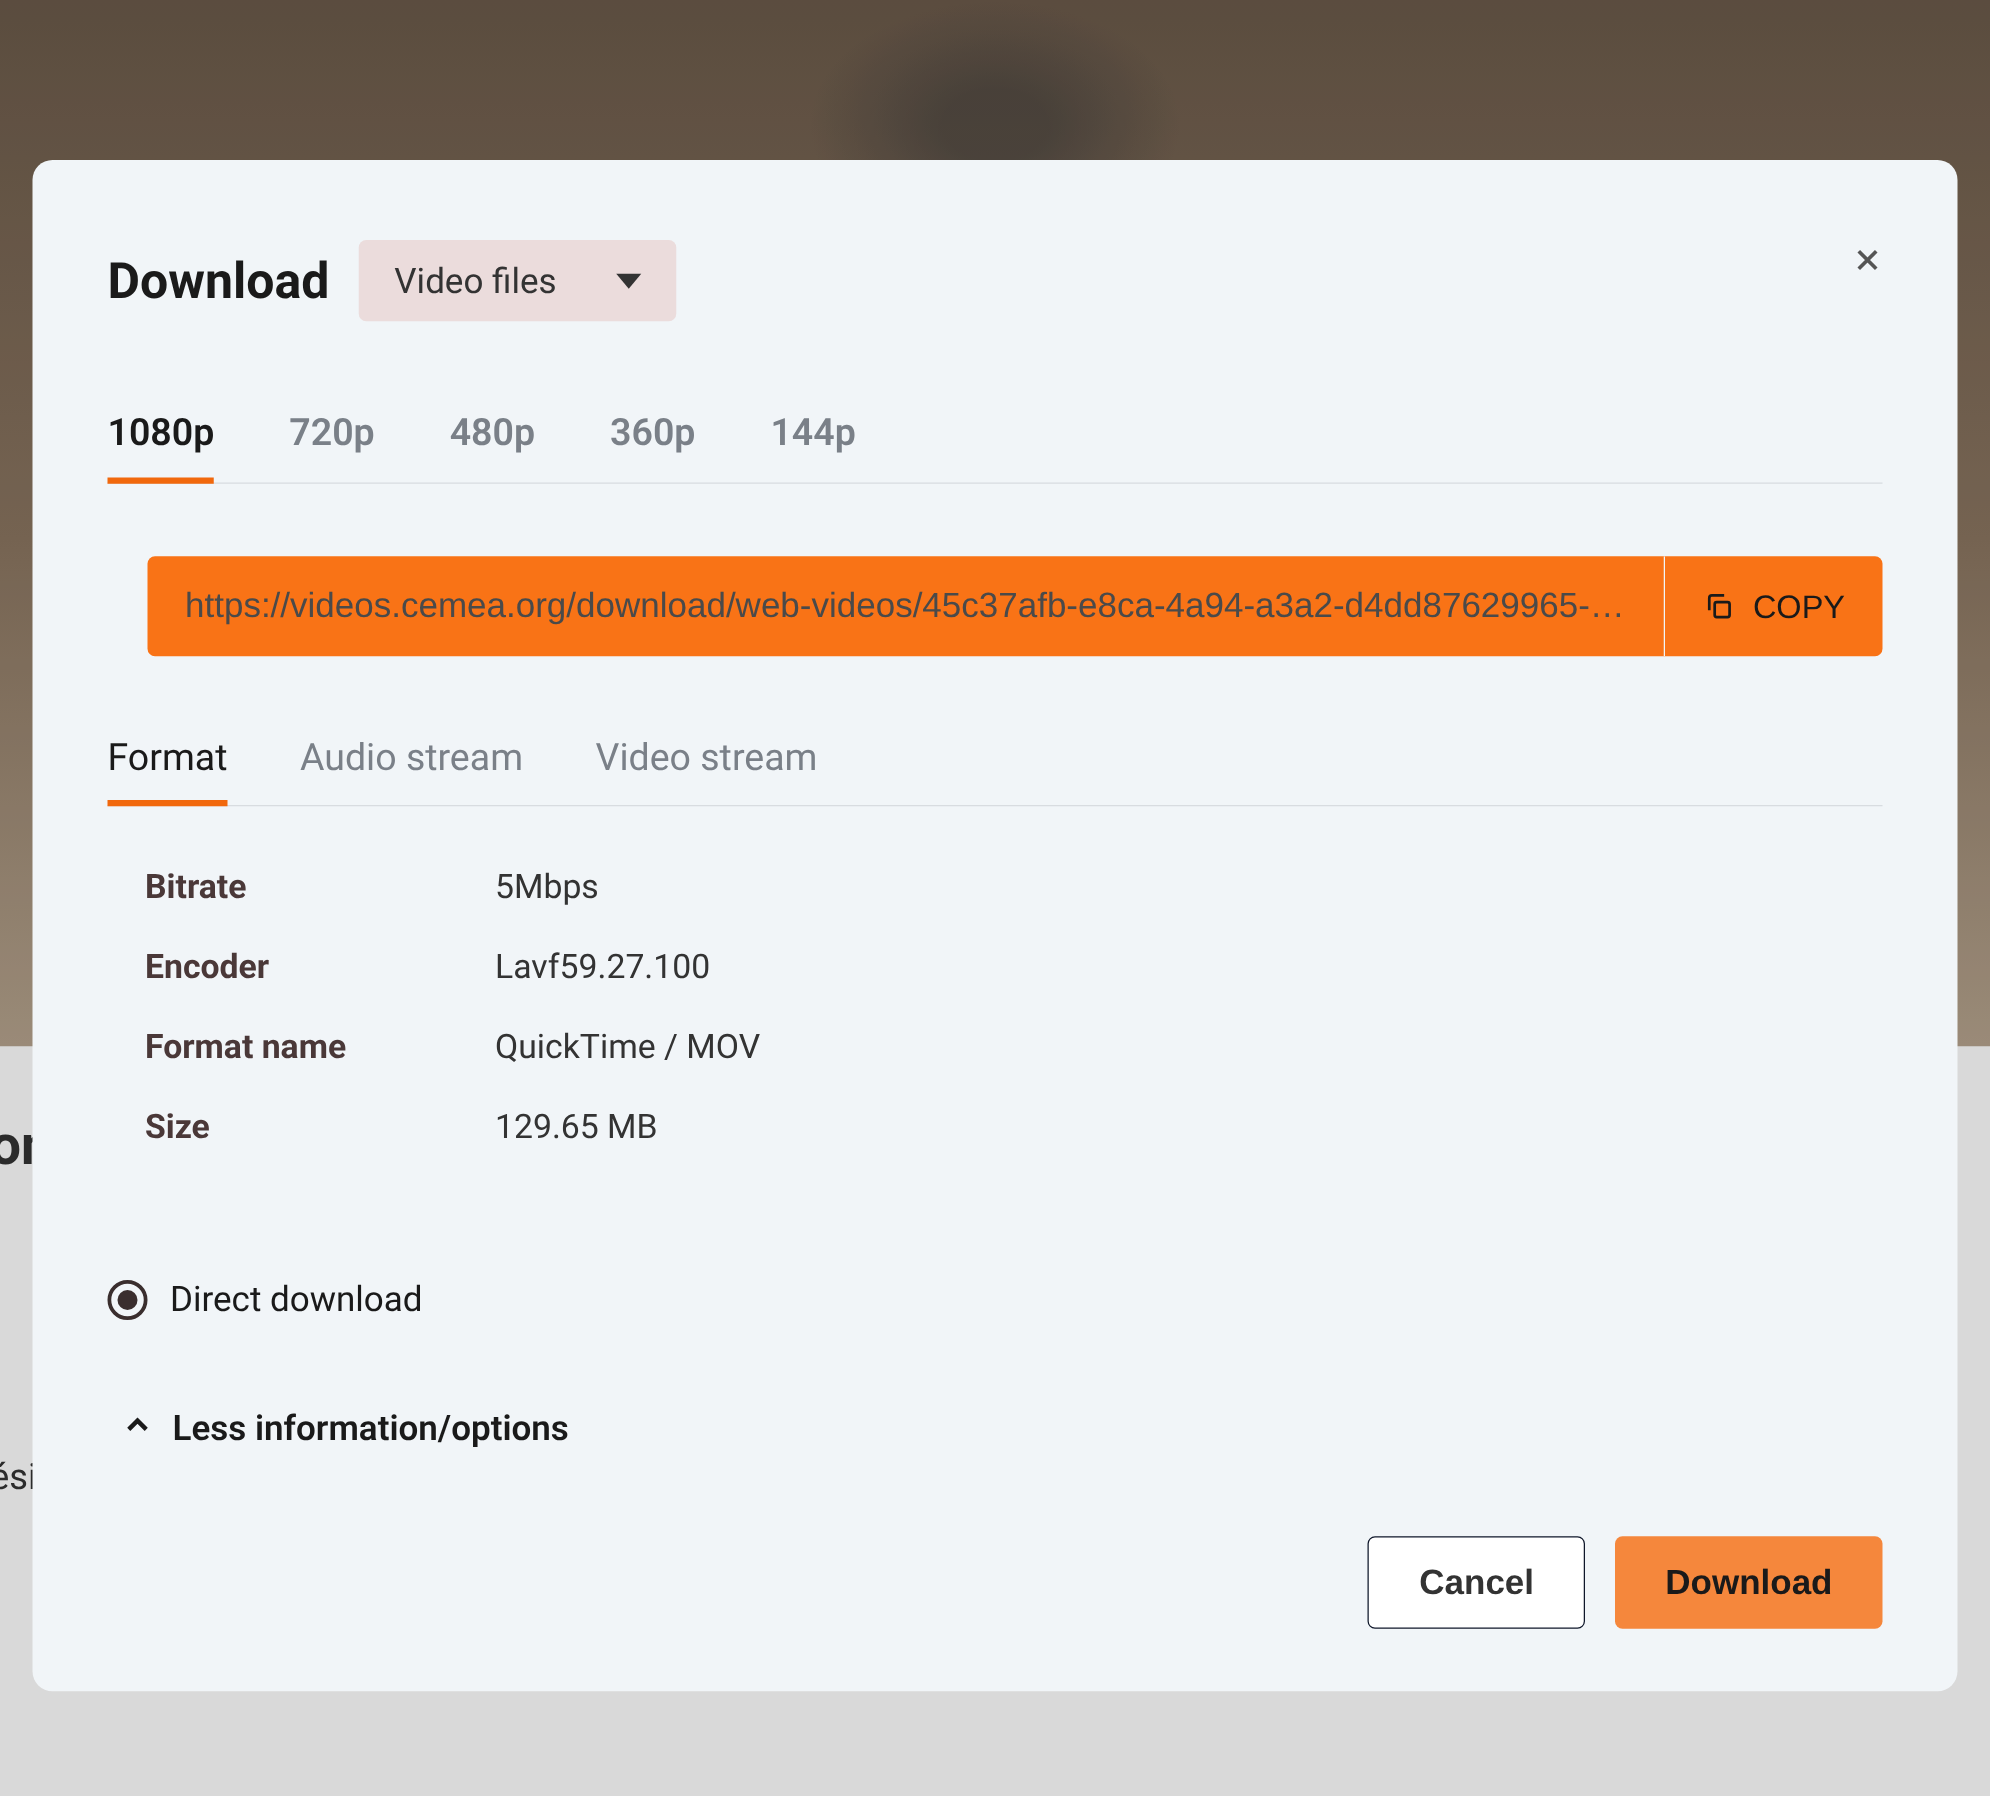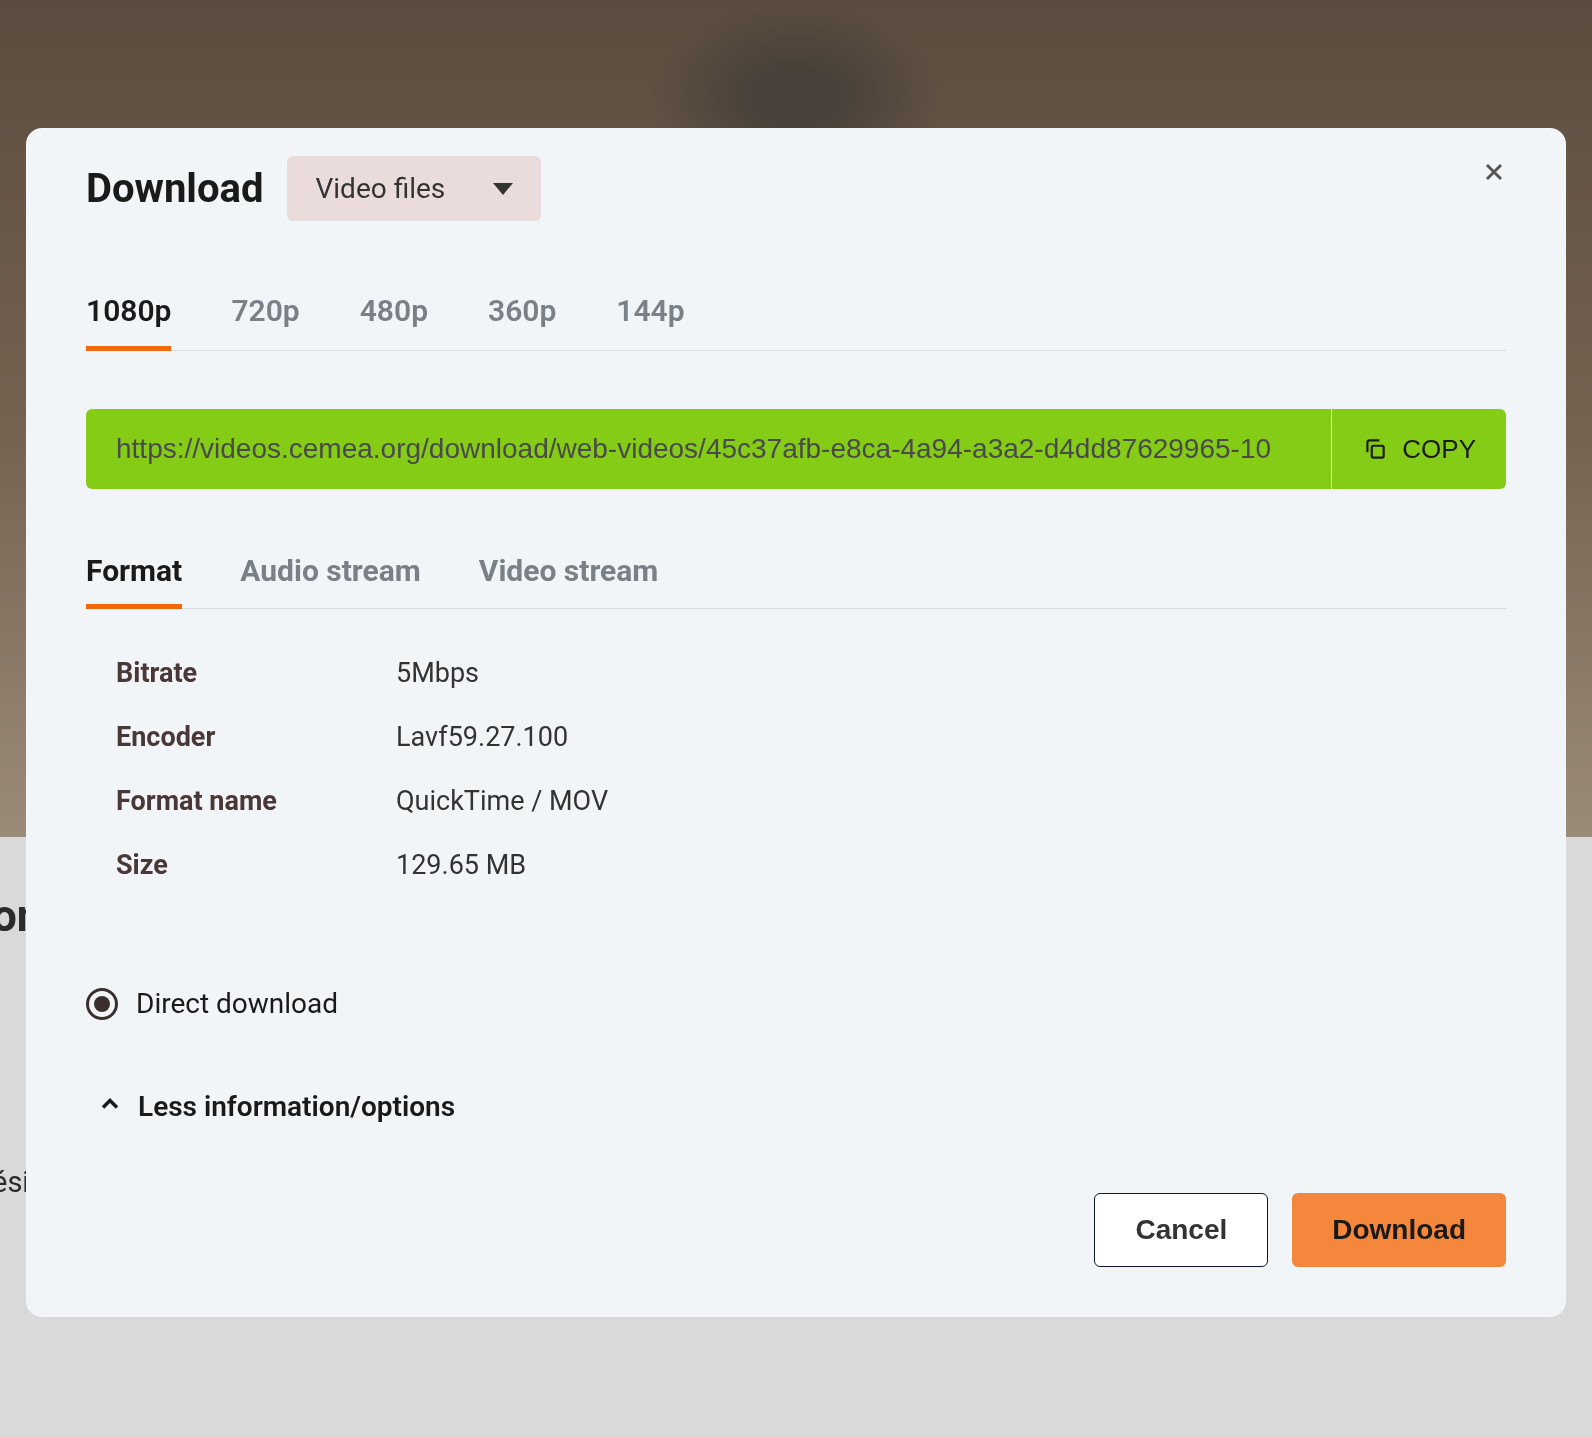--- a/index.html
+++ b/index.html
@@ -40,21 +40,21 @@
   inset: 0;
   background: rgba(0,0,0,0.15);
 }
 .modal {
   position: absolute;
   top: 128px;
   left: 26px;
   right: 26px;
   background: #f1f5f8;
   border-radius: 16px;
-  padding: 28px 60px 50px 60px;
+  padding: 64px 60px 50px 60px;
 }
 .modal-header {
   display: flex;
   align-items: center;
   gap: 24px;
   position: relative;
 }
 .modal-title {
   font-size: 40px;
   font-weight: 700;
@@ -109,23 +109,24 @@
   border-bottom: 5px solid transparent;
   margin-bottom: -1px;
 }
 .tab.active {
   color: #1a1a1a;
   border-bottom-color: #f1680d;
 }
 .url-row {
   display: flex;
   margin-top: 58px;
-  background: #84cc16;
+  background: #f97316;
   border-radius: 6px;
   overflow: hidden;
+  margin-left: 32px;
 }
 .url-input {
   flex: 1;
   background: transparent;
   border: none;
   padding: 24px 30px;
   font-size: 28px;
   color: #4a4a4a;
   outline: none;
   text-overflow: ellipsis;
@@ -145,21 +146,21 @@
 }
 .copy-btn svg { width: 26px; height: 26px; }
 .subtabs {
   display: flex;
   gap: 58px;
   margin-top: 64px;
   border-bottom: 1px solid #d8dce0;
 }
 .subtab {
   font-size: 30px;
-  font-weight: 700;
+  font-weight: 400;
   color: #7a8088;
   padding-bottom: 16px;
   cursor: pointer;
   border-bottom: 5px solid transparent;
   margin-bottom: -1px;
 }
 .subtab.active {
   color: #1a1a1a;
   border-bottom-color: #f1680d;
 }

